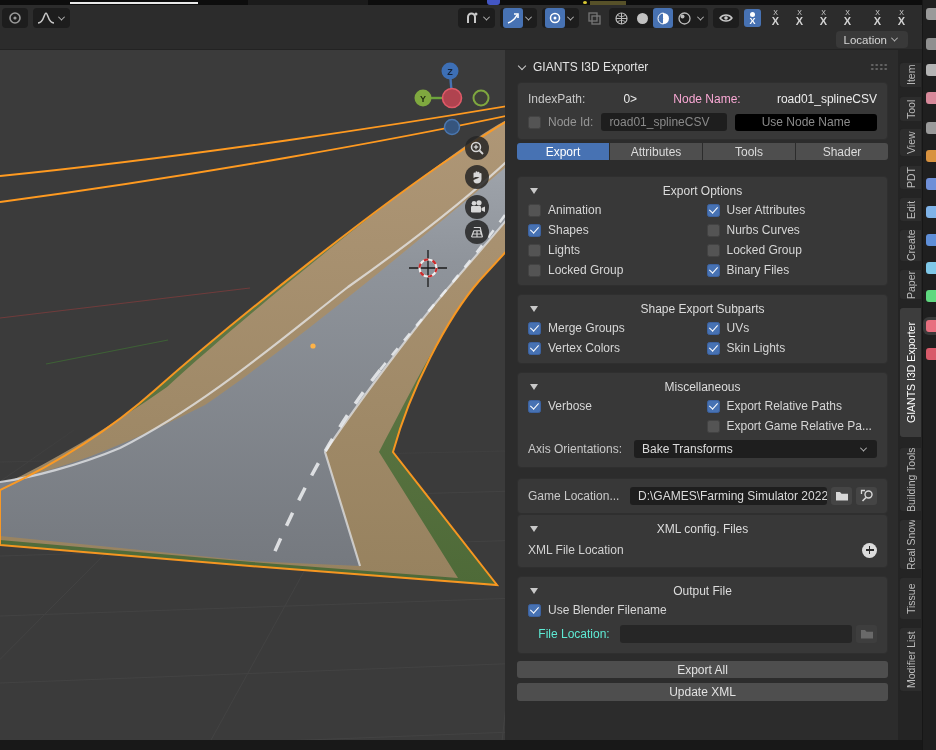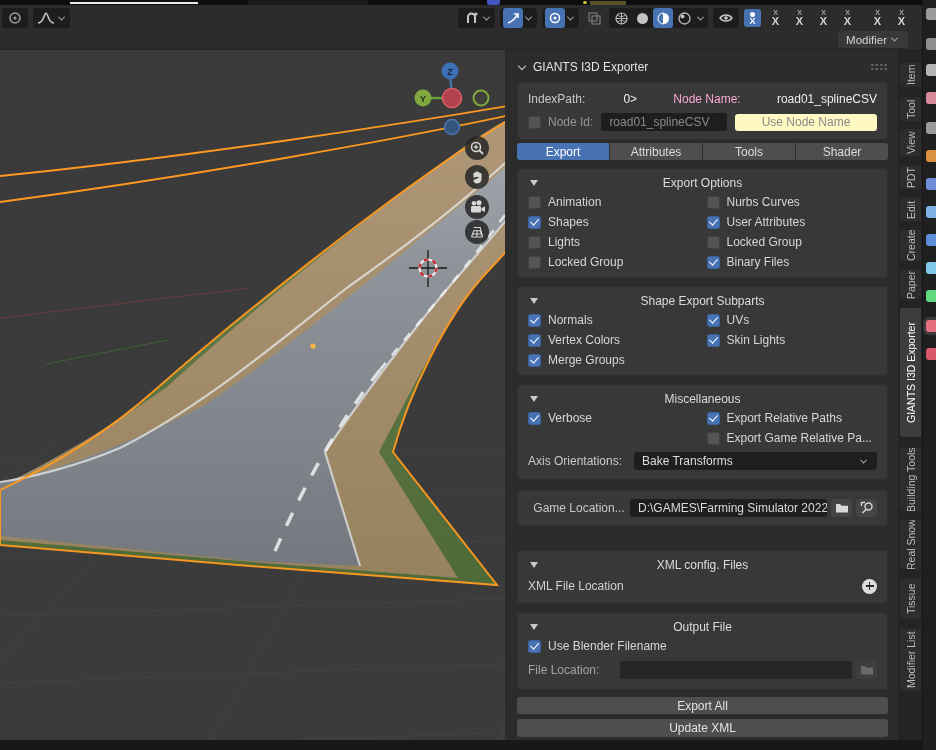--- a/index.html
+++ b/index.html
@@ -55,21 +55,21 @@
   .cb.on{background:#4772b3;border-color:#3c62a0;}
   .cb.on::after{content:"";position:absolute;left:3.2px;top:0.8px;width:4px;height:7px;
       border-right:1.8px solid #fff;border-bottom:1.8px solid #fff;transform:rotate(42deg);}
   .clabel{color:#d6d6d6;}
   .field{background:#1e1e1e;border-radius:3px;height:18px;display:flex;align-items:center;
          padding:0 8px;color:#c4c4c4;overflow:hidden;white-space:nowrap;}
   .field.dim{color:#8a8a8a;}
   .field.disabled{background:#262626;color:#6f6f6f;}
   .btn{background:#4e4e4e;border-radius:3px;height:17px;display:flex;align-items:center;justify-content:center;
        color:#e2e2e2;}
-  .btn.disabled{background:#fef9c3;color:#8b8b8b;}
+  .btn.disabled{background:#000000;color:#8b8b8b;}
   .tabrow{display:flex;gap:1px;margin-top:3px;}
   .tabrow .tb{flex:1;height:17px;background:#4e4e4e;display:flex;align-items:center;justify-content:center;
               color:#dcdcdc;}
   .tabrow .tb:first-child{border-radius:3px 0 0 3px;}
   .tabrow .tb:last-child{border-radius:0 3px 3px 0;}
   .tabrow .tb.active{background:#4772b3;color:#fff;}
   .dropdown{background:#1e1e1e;border-radius:3px;height:18px;flex:1;display:flex;align-items:center;
             padding:0 8px;color:#dcdcdc;}
   .dropdown .caret{margin-left:auto;}
   .sqbtn{width:21px;height:18px;background:#454545;border-radius:3px;display:flex;align-items:center;justify-content:center;margin-left:4px;}
@@ -222,21 +222,21 @@
           <span class="b">X</span>
         </span>
       <span class="xph">
           <span class="t">X</span>
           <span class="b">X</span>
         </span>
 
     </div>
 
     <div class="optionsbtn">
-      <span>Modifier</span>
+      <span>Location</span>
       <span class="caret"></span>
     </div>
   </div>
 
   <svg class="scene" width="922" height="690" viewBox="0 50 922 690">
     <defs>
       <linearGradient id="grass" x1="0" y1="0" x2="0" y2="1">
         <stop offset="0" stop-color="#7d8a60"></stop>
           <stop offset="0.45" stop-color="#5f7845"></stop>
           <stop offset="1" stop-color="#4e6a38"></stop>
@@ -370,21 +370,21 @@
       </div>
     </div>
 
     <div class="tabrow">
       <span class="tb active">Export</span>
       <span class="tb">Attributes</span>
       <span class="tb">Tools</span>
       <span class="tb">Shader</span>
     </div>
 
-    <div class="box" style="margin-top:8px;">
+    <div class="box" style="margin-top:16px;">
       <div class="shead">
         <span class="tri"></span>
         <span>Export Options</span>
       </div>
       <div class="grid2">
         <div>
           <div class="row">
               <span class="cb"></span>
               <span class="clabel">Animation</span>
             </div>
@@ -396,26 +396,26 @@
               <span class="cb"></span>
               <span class="clabel">Lights</span>
             </div>
           <div class="row">
               <span class="cb"></span>
               <span class="clabel">Locked Group</span>
             </div>
         </div>
         <div>
           <div class="row">
+              <span class="cb on"></span>
+              <span class="clabel">User Attributes</span>
+            </div>
+          <div class="row">
               <span class="cb"></span>
               <span class="clabel">Nurbs Curves</span>
-            </div>
-          <div class="row">
-              <span class="cb on"></span>
-              <span class="clabel">User Attributes</span>
             </div>
           <div class="row">
               <span class="cb"></span>
               <span class="clabel">Locked Group</span>
             </div>
           <div class="row">
               <span class="cb on"></span>
               <span class="clabel">Binary Files</span>
             </div>
         </div>
@@ -424,29 +424,25 @@
 
     <div class="box" style="margin-top:8px;">
       <div class="shead">
         <span class="tri"></span>
         <span>Shape Export Subparts</span>
       </div>
       <div class="grid2">
         <div>
           <div class="row">
               <span class="cb on"></span>
-              <span class="clabel">Normals</span>
+              <span class="clabel">Merge Groups</span>
             </div>
           <div class="row">
               <span class="cb on"></span>
               <span class="clabel">Vertex Colors</span>
-            </div>
-          <div class="row">
-              <span class="cb on"></span>
-              <span class="clabel">Merge Groups</span>
             </div>
         </div>
         <div>
           <div class="row">
               <span class="cb on"></span>
               <span class="clabel">UVs</span>
             </div>
           <div class="row">
               <span class="cb on"></span>
               <span class="clabel">Skin Lights</span>
@@ -481,60 +477,60 @@
       <div class="row" style="height:26px;">
         <span style="color:#c8c8c8;flex:0 0 106px;">Axis Orientations:</span>
         <span class="dropdown">
           <span>Bake Transforms</span>
           <span class="caret"></span>
         </span>
       </div>
     </div>
 
     <div class="box" style="margin-top:10px;">
-      <div class="row" style="height:24px;text-align:center;">
+      <div class="row" style="height:24px;">
         <span style="color:#c8c8c8;flex:0 0 102px;">Game Location...</span>
         <span class="field" style="flex:1;color:#dadada;">D:\GAMES\Farming Simulator 2022\</span>
         <span class="sqbtn">
           <svg width="14" height="12">
               <path d="M1,2 h4 l1.5,1.8 H13 V10.5 H1 Z" fill="#d8d8d8"></path>
             </svg>
         </span>
         <span class="sqbtn">
           <svg width="14" height="14">
               <circle cx="8.5" cy="5.5" r="3.5" fill="none" stroke="#d8d8d8" stroke-width="1.4"></circle>
               <line x1="6" y1="8.5" x2="2.5" y2="12" stroke="#d8d8d8" stroke-width="1.6"></line>
               <path d="M1.5,5 L1.5,1.5 L5,1.5" fill="none" stroke="#d8d8d8" stroke-width="1.3"></path>
             </svg>
         </span>
       </div>
     </div>
 
-    <div class="box" style="margin-top:24px;">
+    <div class="box" style="margin-top:0;">
       <div class="shead">
         <span class="tri"></span>
         <span>XML config. Files</span>
       </div>
       <div class="row" style="height:24px;">
         <span style="color:#d2d2d2;">XML File Location</span>
         <span class="pluscirc"></span>
       </div>
     </div>
 
     <div class="box" style="margin-top:8px;">
       <div class="shead">
         <span class="tri"></span>
         <span>Output File</span>
       </div>
       <div class="row">
         <span class="cb on"></span>
         <span class="clabel">Use Blender Filename</span>
       </div>
       <div class="row" style="height:28px;">
-        <span style="color:#a3a3a3;flex:0 0 92px;">File Location:</span>
+        <span style="color:#5eead4;flex:0 0 92px;text-align:center;">File Location:</span>
         <span class="field disabled" style="flex:1;"></span>
         <span class="sqbtn" style="opacity:.5;">
           <svg width="14" height="12">
               <path d="M1,2 h4 l1.5,1.8 H13 V10.5 H1 Z" fill="#9a9a9a"></path>
             </svg>
         </span>
       </div>
     </div>
 
     <div style="display:flex;gap:4px;margin-top:7px;">

